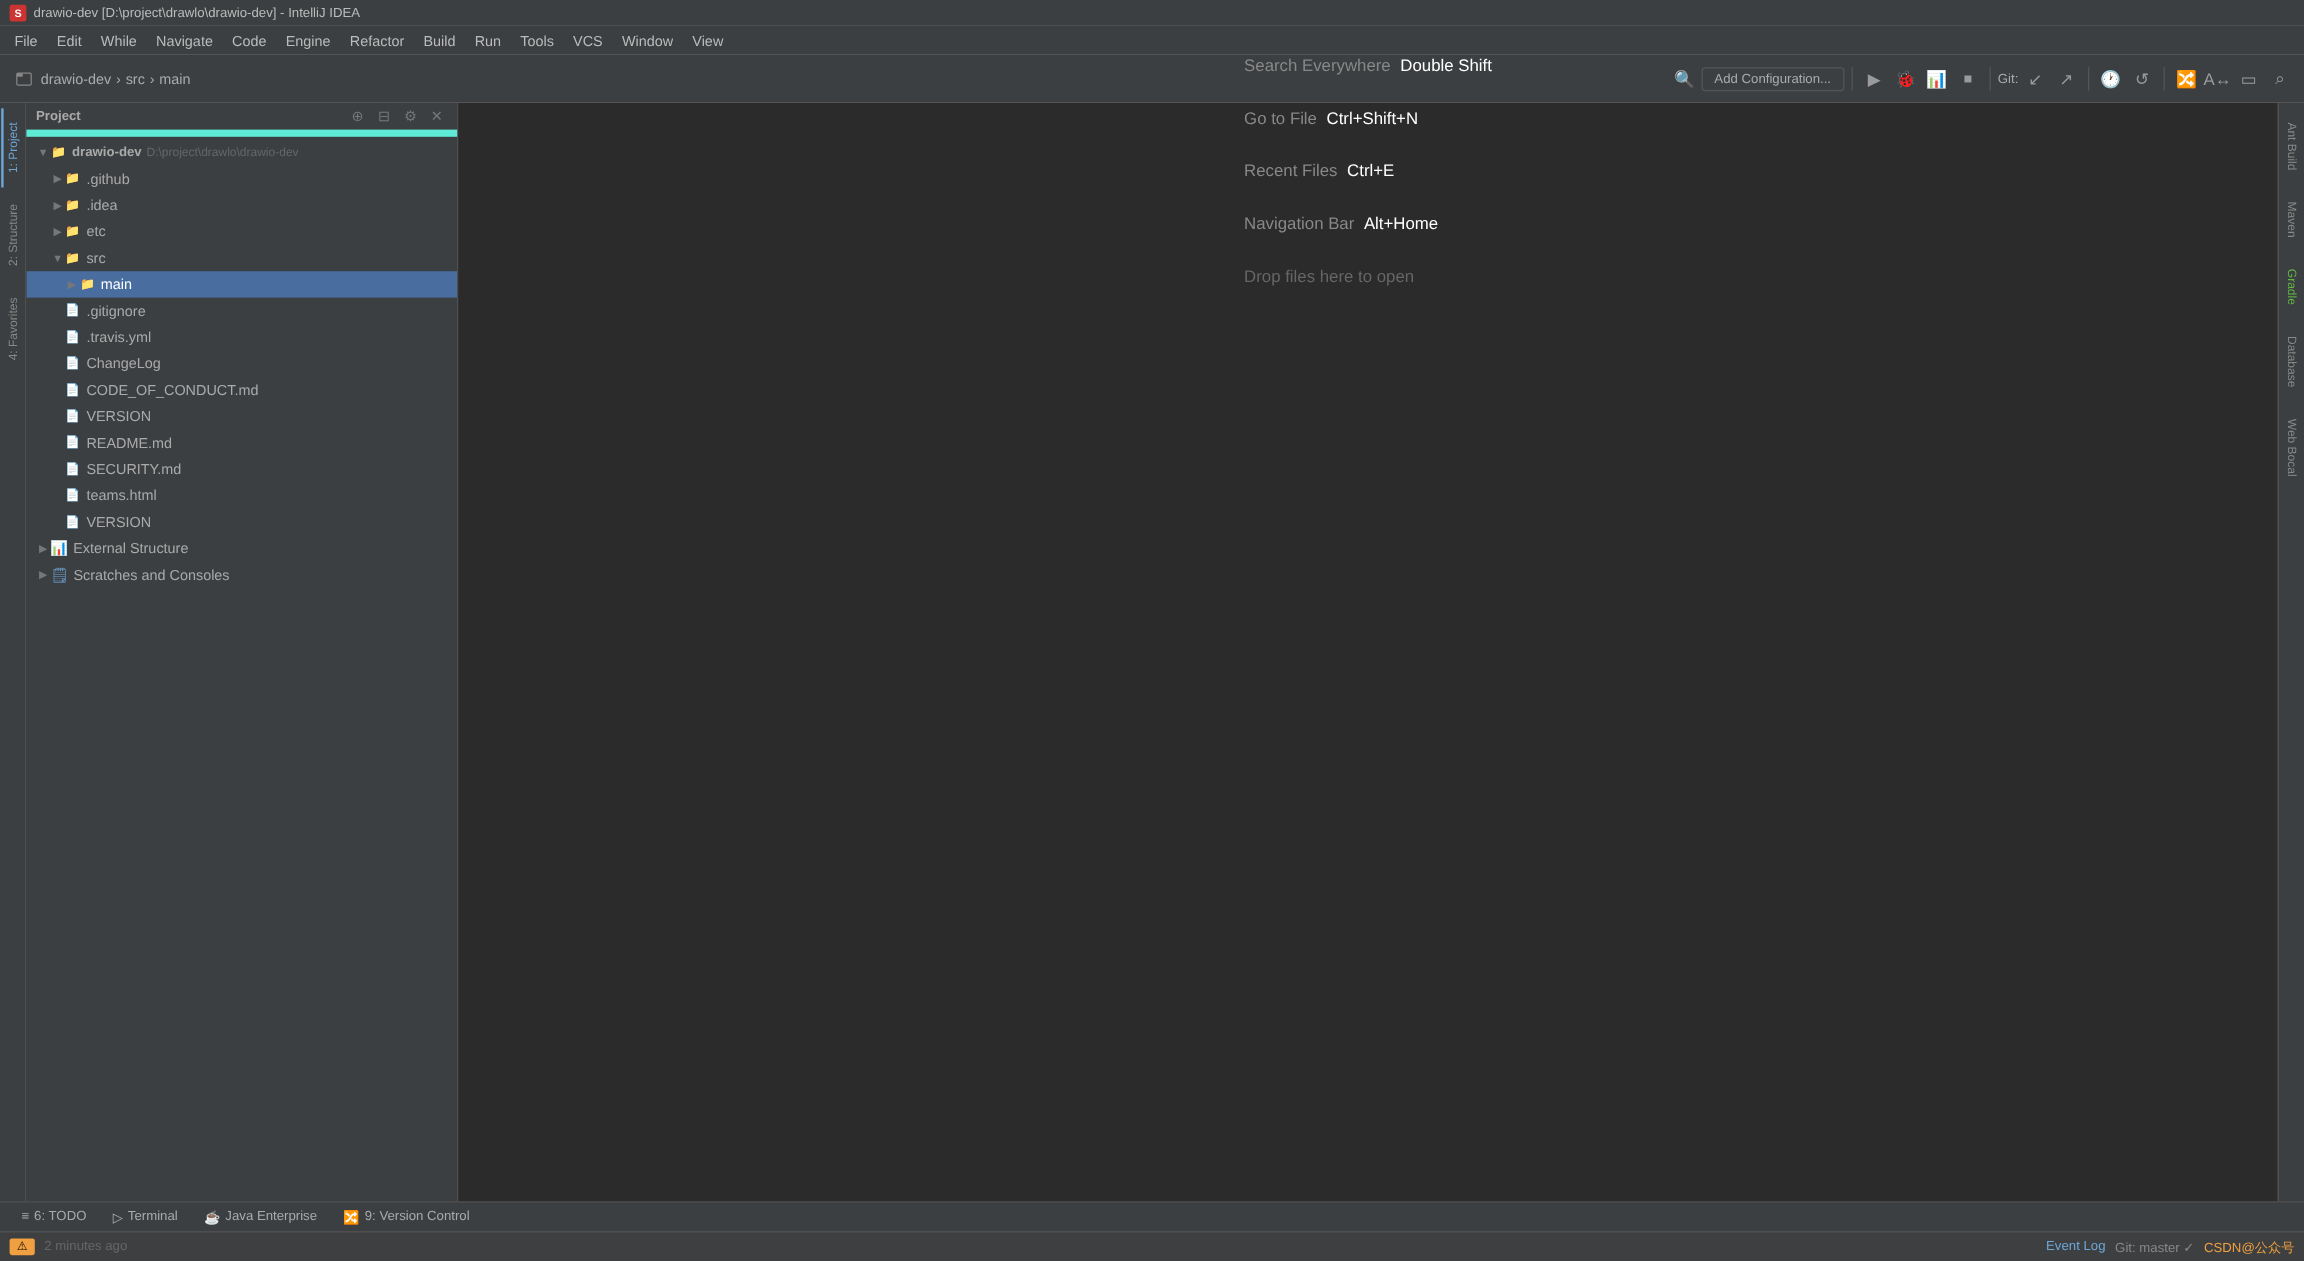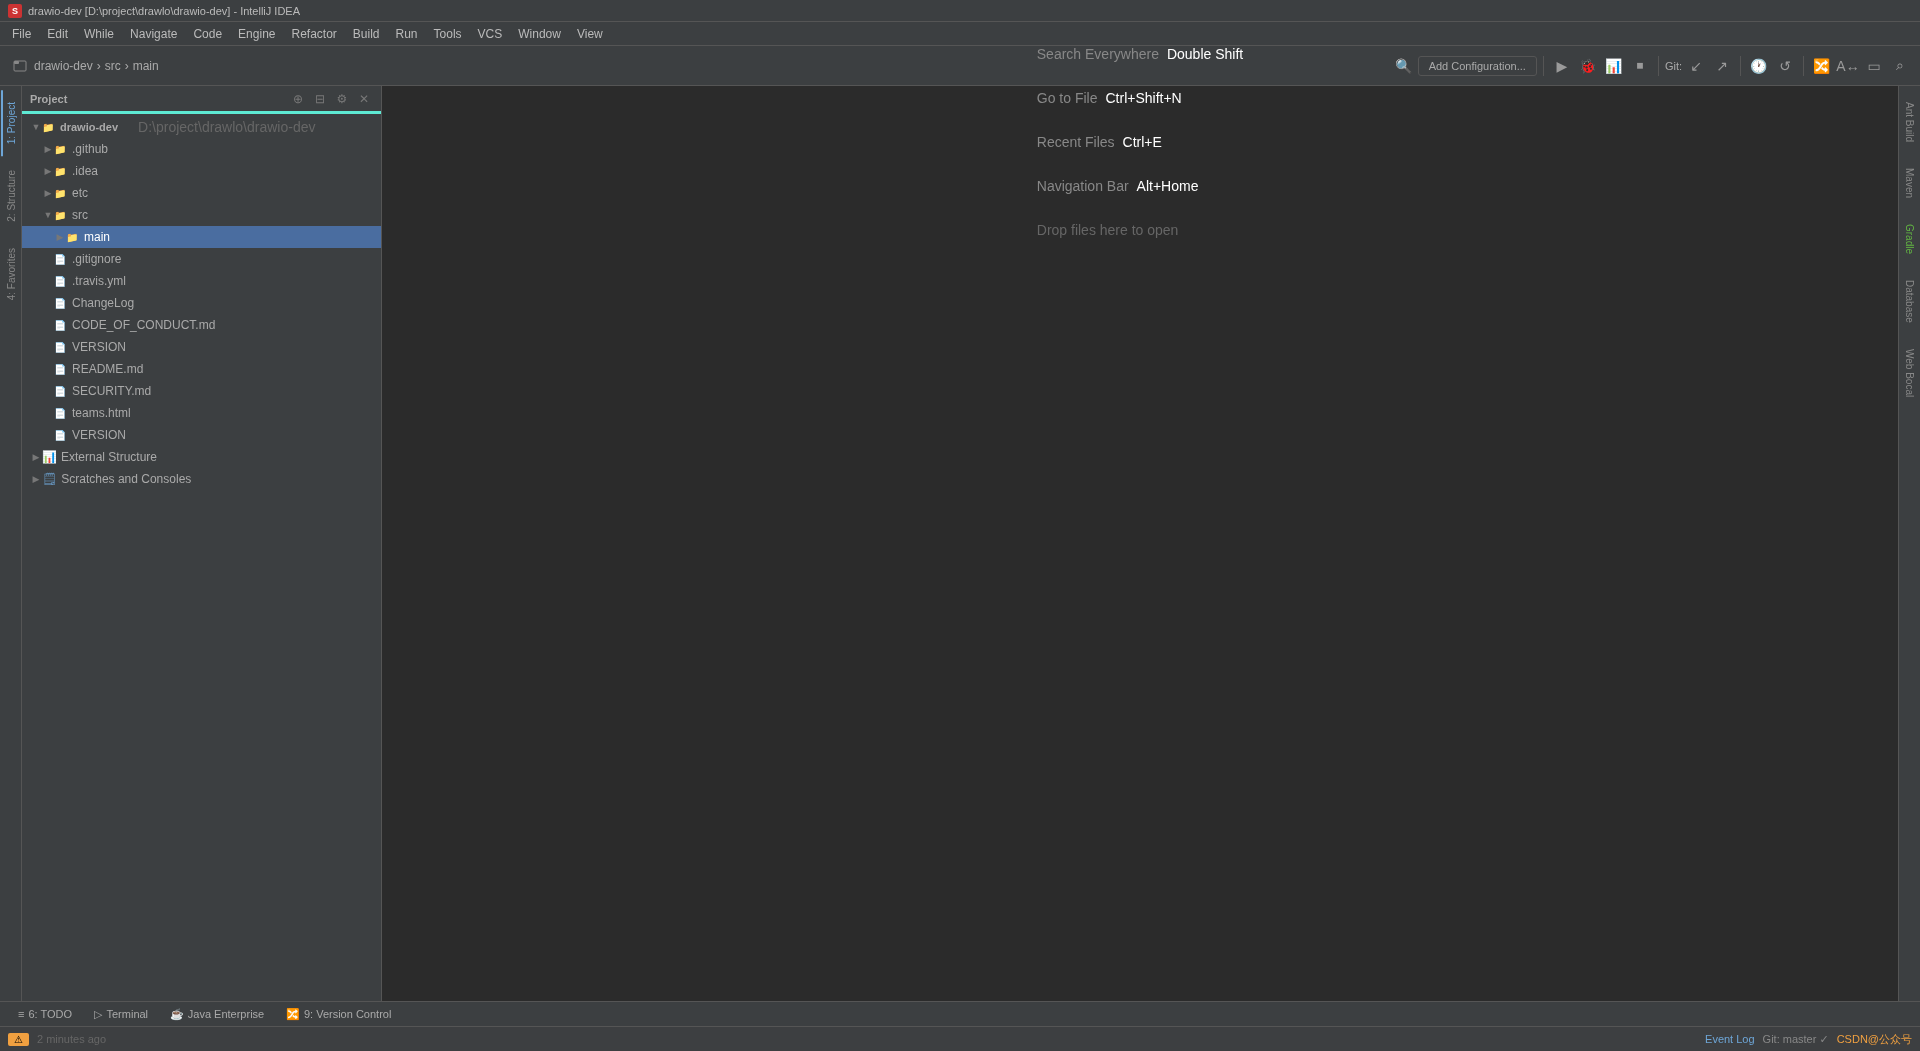--- a/index.html
+++ b/index.html
@@ -130,21 +130,21 @@
       border-right: 1px solid #555;
       display: flex;
       flex-direction: column;
     }
     #project-header {
       height: 28px;
       background: #3c3f41;
       display: flex;
       align-items: center;
       padding: 0 8px;
-      border-bottom: 3px solid #5eead4;
+      border-bottom: 6px solid #5eead4;
       gap: 4px;
     }
     #project-header .panel-title {
       font-size: 11px;
       color: #aaa;
       font-weight: bold;
       flex: 1;
     }
     .panel-icon-btn {
       width: 18px;
@@ -395,21 +395,21 @@
       <div class="panel-icon-btn">⚙</div>
       <div class="panel-icon-btn">✕</div>
     </div>
     <div id="project-tree">
 
       <div class="tree-item">
         <span class="indent" style="width:4px"></span>
         <span class="arrow">▼</span>
         <span class="file-icon folder-icon">📁</span>
         <span style="color:#aaa;font-weight:bold;font-size:11px;">drawio-dev</span>
-        <span style="color:#666;font-size:14px;margin-left:20px;">D:\project\drawlo\drawio-dev</span>
+        <span style="color:#666;font-size:10px;margin-left:4px;">D:\project\drawlo\drawio-dev</span>
       </div>
 
       <div class="tree-item">
         <span class="indent" style="width:16px"></span>
         <span class="arrow">▶</span>
         <span class="file-icon folder-icon">📁</span>
         <span>.github</span>
       </div>
 
       <div class="tree-item">

